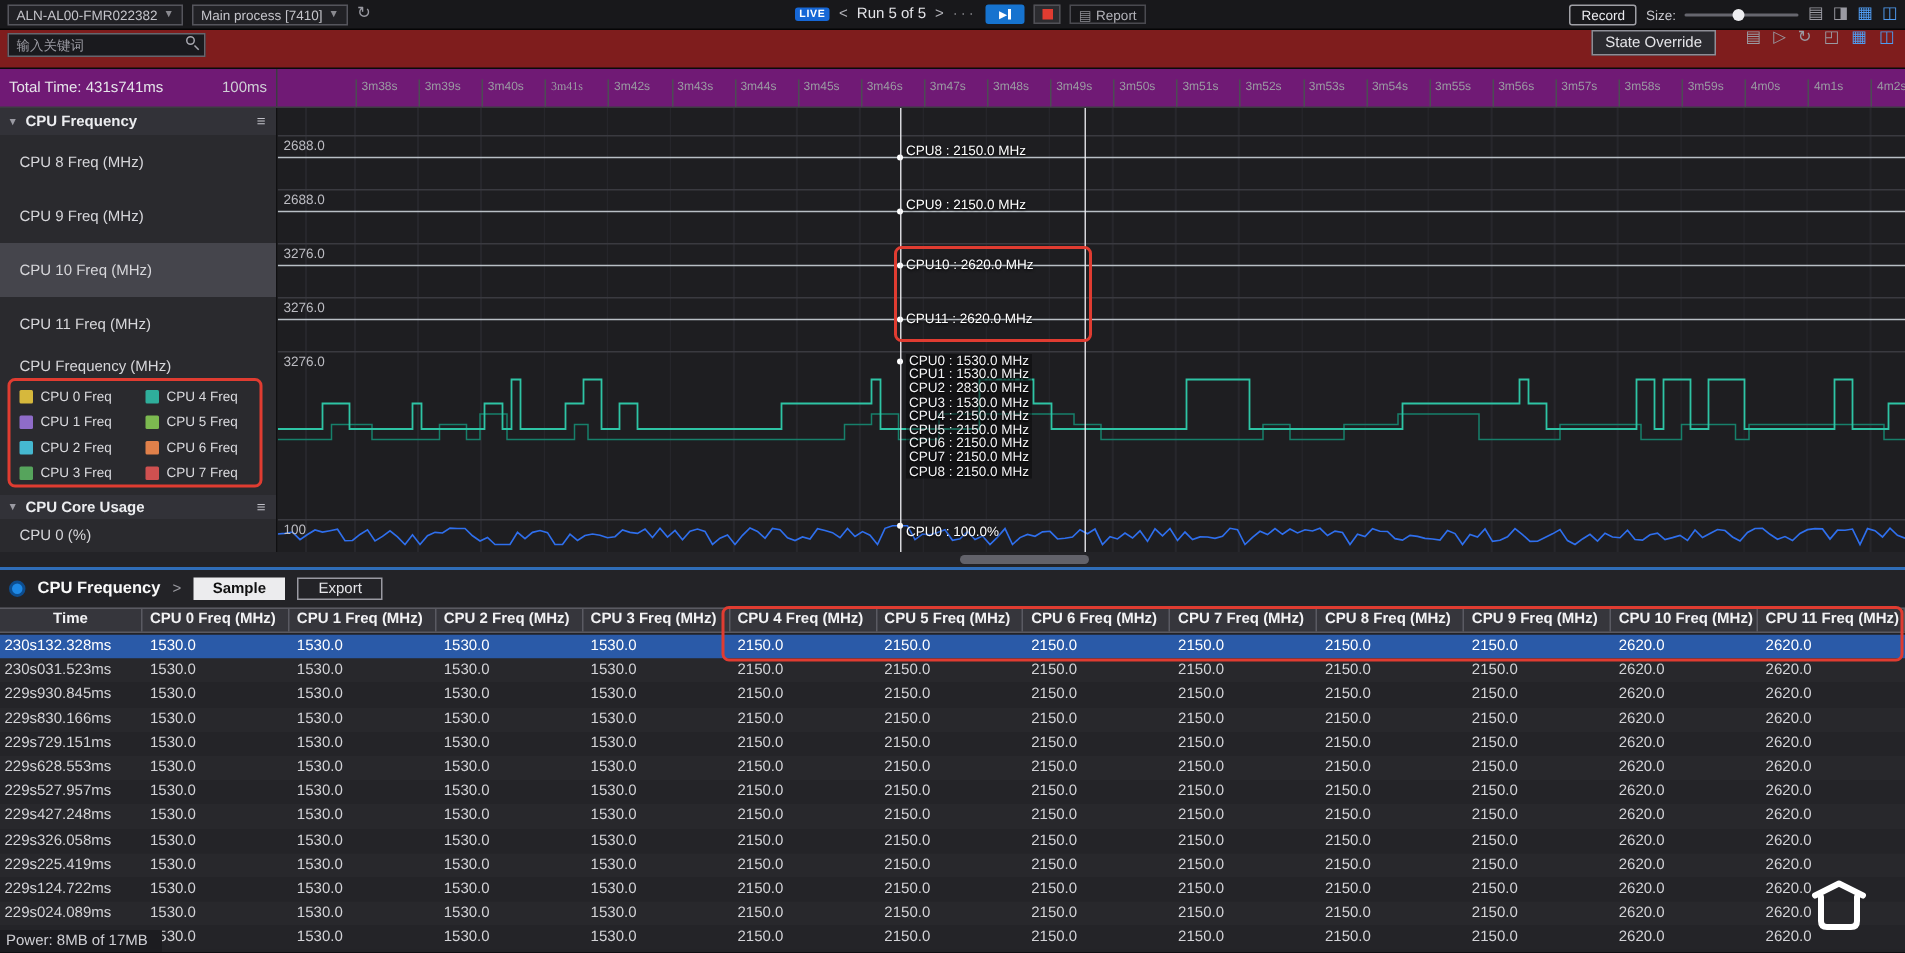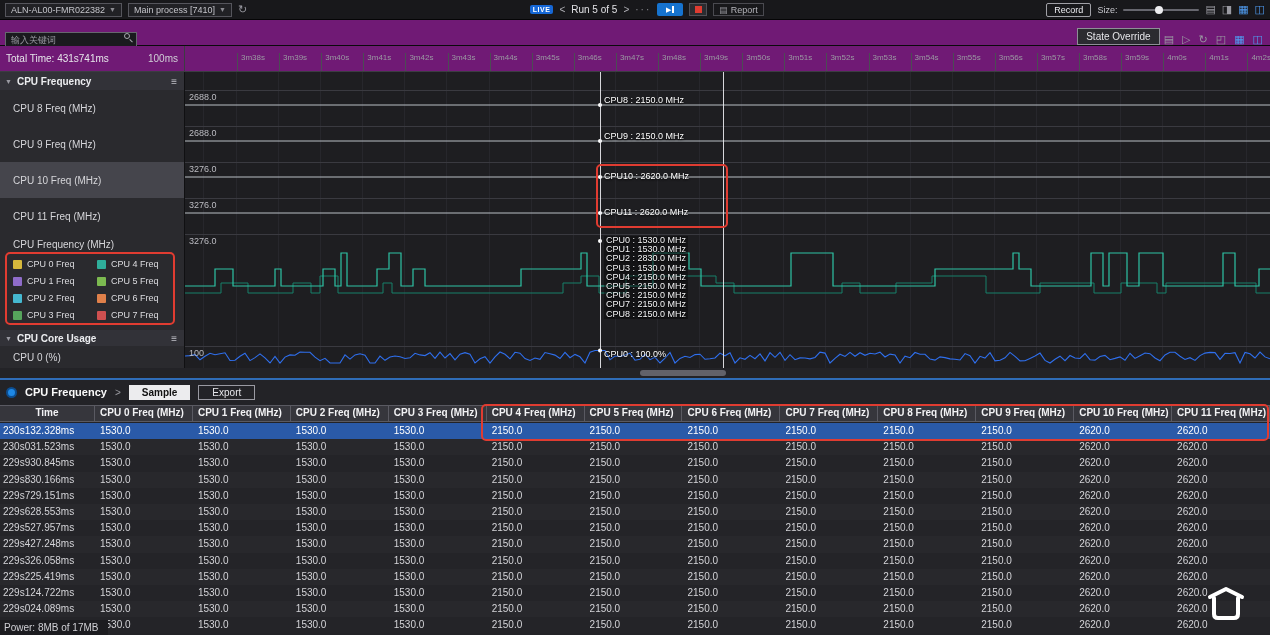--- a/index.html
+++ b/index.html
@@ -24,21 +24,21 @@
 .stopsq{width:7px;height:7px;background:#e03c31;display:block;}
 .reportbtn{height:13px;border:1px solid #4a4a50;display:flex;align-items:center;gap:3px;padding:0 5px;font-size:9px;color:#b4b4ba;}
 .reportbtn .ricn{color:#909096;font-size:9px;}
 .recbtn{height:14px;border:1px solid #a0a0a6;background:transparent;color:#ececf0;font-size:9px;padding:0 7px;border-radius:2px;font-family:inherit;}
 .szlbl{color:#c8c8ce;font-size:9px;}
 .slider{position:relative;width:76px;height:14px;}
 .slider .track{position:absolute;left:0;right:0;top:6px;height:2px;background:#66666e;border-radius:1px;}
 .slider .knob{position:absolute;left:32px;top:3px;width:8px;height:8px;border-radius:50%;background:#ededf0;}
 
 
-.subbar{position:absolute;top:20px;left:0;right:0;height:26px;background:#701a75;display:flex;align-items:flex-end;gap:4px;padding:0 5px;border-bottom:1px solid #0a0a0c;}
+.subbar{position:absolute;top:20px;left:0;right:0;height:26px;background:#7f1d1d;display:flex;align-items:flex-start;gap:20px;padding:0 5px;border-bottom:1px solid #0a0a0c;}
 .search{position:relative;width:132px;height:16px;}
 .search input{width:100%;height:100%;background:#1a1a1e;border:1px solid #66666e;color:#c8c8ce;font-size:9px;padding:0 16px 0 5px;font-family:inherit;}
 .search input::placeholder{color:#9a9aa2;}
 .mag{position:absolute;right:7px;top:4px;width:6px;height:6px;border:1.2px solid #a8a8b0;border-radius:50%;}
 .mag::after{content:"";position:absolute;left:5px;top:5px;width:4px;height:1.2px;background:#a8a8b0;transform:rotate(45deg);transform-origin:0 0;}
 .sobtn{margin-left:auto;height:17px;border:1px solid #8e8e96;background:#2b2b30;color:#e4e4e8;font-size:10px;padding:0 8px;font-family:inherit;}
 .subicons{display:flex;align-items:center;gap:8px;margin-right:2px;}
 
 
 .tlheader{position:absolute;top:46px;left:0;right:0;height:26px;background:#701a75;border-bottom:1px solid #3c3c42;display:flex;}
@@ -163,21 +163,21 @@
 
   <div class="tlheader">
     <div class="tlleft">
       <span class="totaltime">Total Time: 431s741ms</span>
       <span class="scalelbl">100ms</span>
     </div>
     <div class="ruler" id="ruler">
         <div class="tick" style="left: 52px;">3m38s</div>
         <div class="tick" style="left: 94.1px;">3m39s</div>
         <div class="tick" style="left: 136.2px;">3m40s</div>
-        <div class="tick" style="left: 178.3px;">3m41s</div>
+        <div class="tick" style="left: 178.3px; font-family: Liberation Serif, serif;">3m41s</div>
         <div class="tick" style="left: 220.4px;">3m42s</div>
         <div class="tick" style="left: 262.5px;">3m43s</div>
         <div class="tick" style="left: 304.6px;">3m44s</div>
         <div class="tick" style="left: 346.7px;">3m45s</div>
         <div class="tick" style="left: 388.8px;">3m46s</div>
         <div class="tick" style="left: 430.9px;">3m47s</div>
         <div class="tick" style="left: 473px;">3m48s</div>
         <div class="tick" style="left: 515.1px;">3m49s</div>
         <div class="tick" style="left: 557.2px;">3m50s</div>
         <div class="tick" style="left: 599.3px;">3m51s</div>

